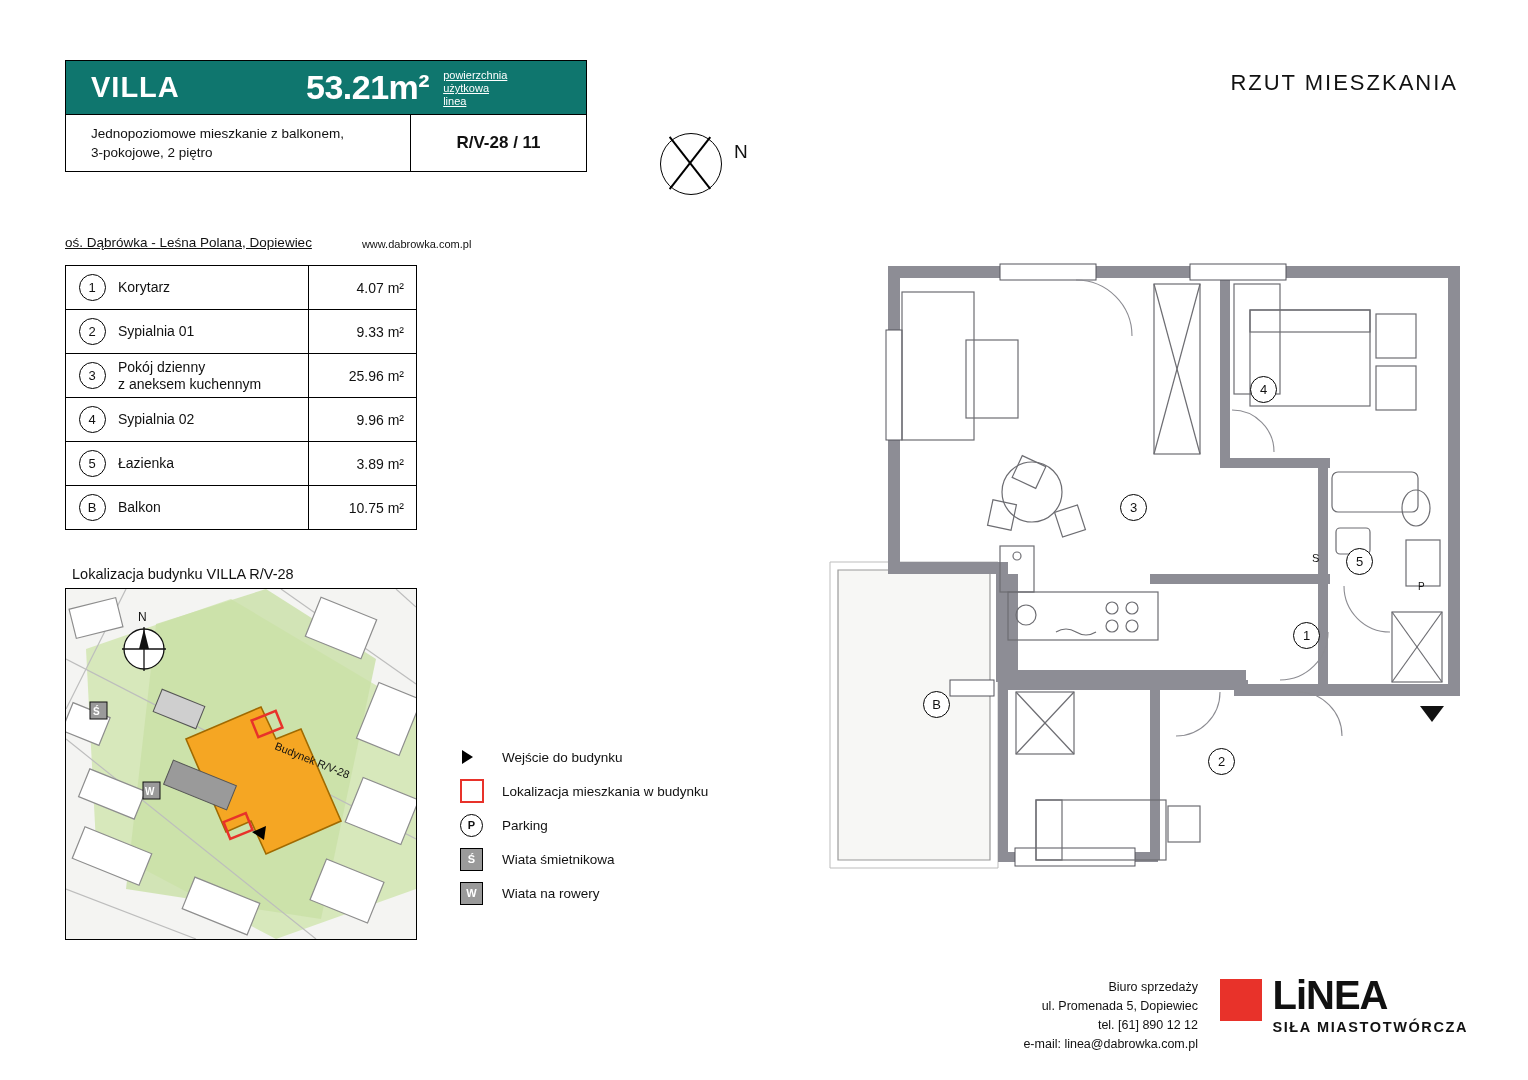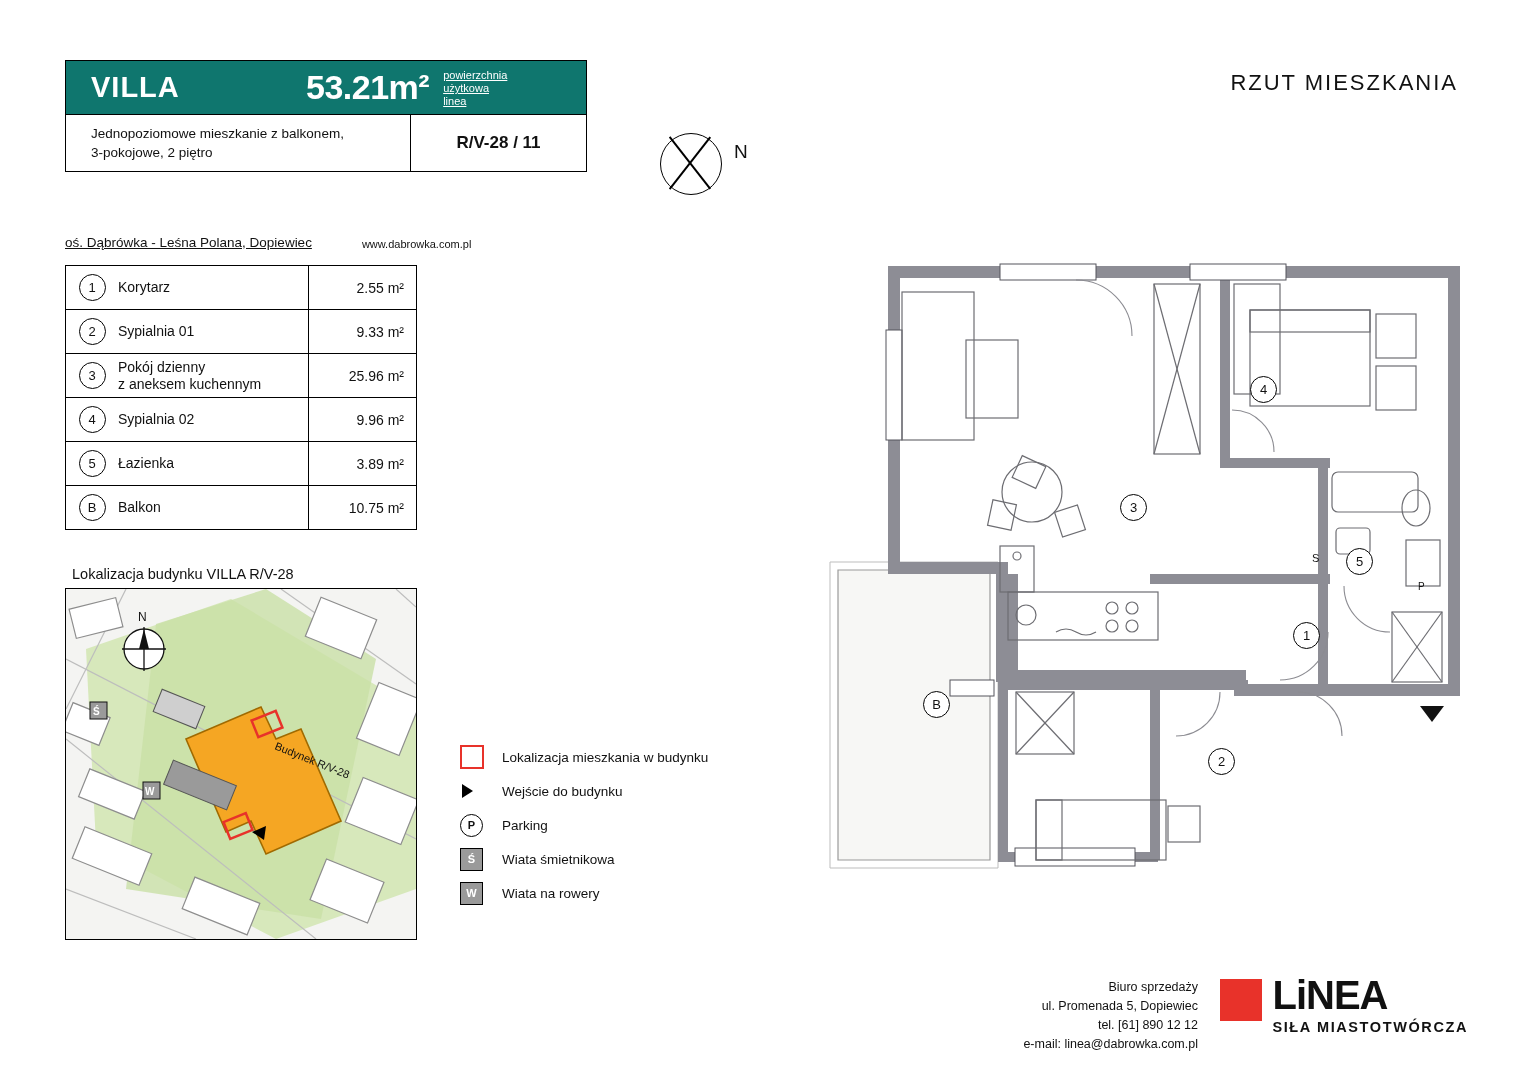--- a/index.html
+++ b/index.html
@@ -94,21 +94,21 @@
     <div class="tb-osiedle">oś. Dąbrówka - Leśna Polana, Dopiewiec</div>
     <div class="tb-www">www.dabrowka.com.pl</div>
   </div>
 
   <div class="roomtable">
     <div class="room">
       <div class="num">
           <span class="circ">1</span>
         </div>
       <div class="nm">Korytarz</div>
-      <div class="ar">2.55 m²</div>
+      <div class="ar">4.07 m²</div>
     </div>
     <div class="room">
       <div class="num">
           <span class="circ">2</span>
         </div>
       <div class="nm">Sypialnia 01</div>
       <div class="ar">9.33 m²</div>
     </div>
     <div class="room">
       <div class="num">
@@ -201,29 +201,29 @@
       <text x="27" y="126" font-family="Liberation Sans, sans-serif" font-size="10" fill="#fff" font-weight="bold">Ś</text>
 
       <rect x="77" y="193" width="17" height="17" fill="#9a9a9a" stroke="#111" stroke-width="1"></rect>
       <text x="79" y="206" font-family="Liberation Sans, sans-serif" font-size="10" fill="#fff" font-weight="bold">W</text>
     </svg>
   </div>
 
   <div class="legend">
     <div class="lg-row">
       <div class="lg-ico">
+          <span class="tri"></span>
+        </div>
+      <div>Wejście do budynku</div>
+    </div>
+    <div class="lg-row">
+      <div class="lg-ico">
           <span class="sq-red"></span>
         </div>
       <div>Lokalizacja mieszkania w budynku</div>
-    </div>
-    <div class="lg-row">
-      <div class="lg-ico">
-          <span class="tri"></span>
-        </div>
-      <div>Wejście do budynku</div>
     </div>
     <div class="lg-row">
       <div class="lg-ico">
           <span class="cp">P</span>
         </div>
       <div>Parking</div>
     </div>
     <div class="lg-row">
       <div class="lg-ico">
           <span class="sqg">Ś</span>

